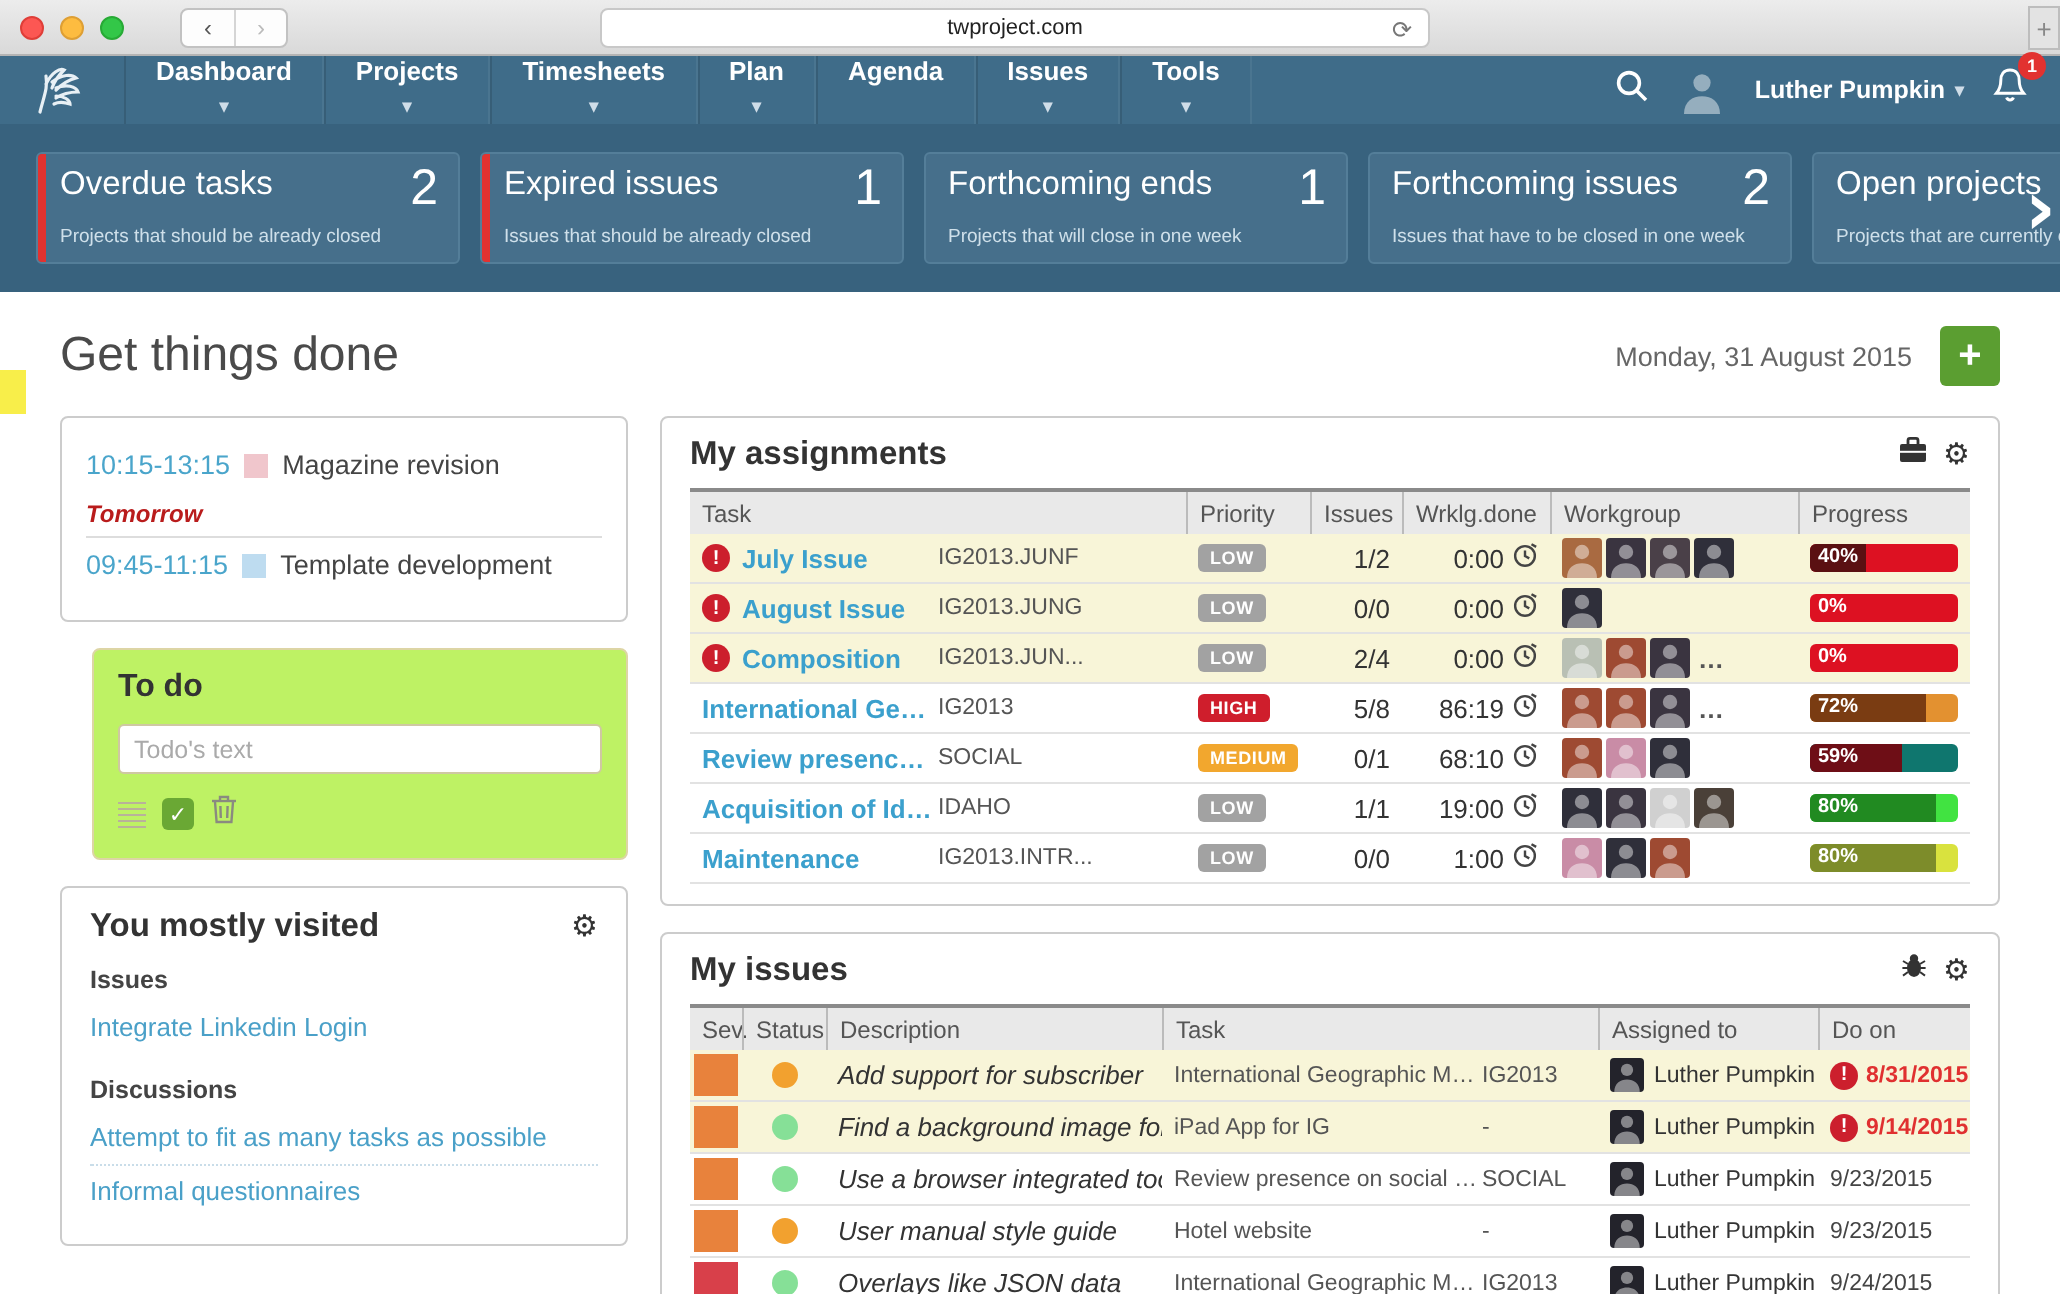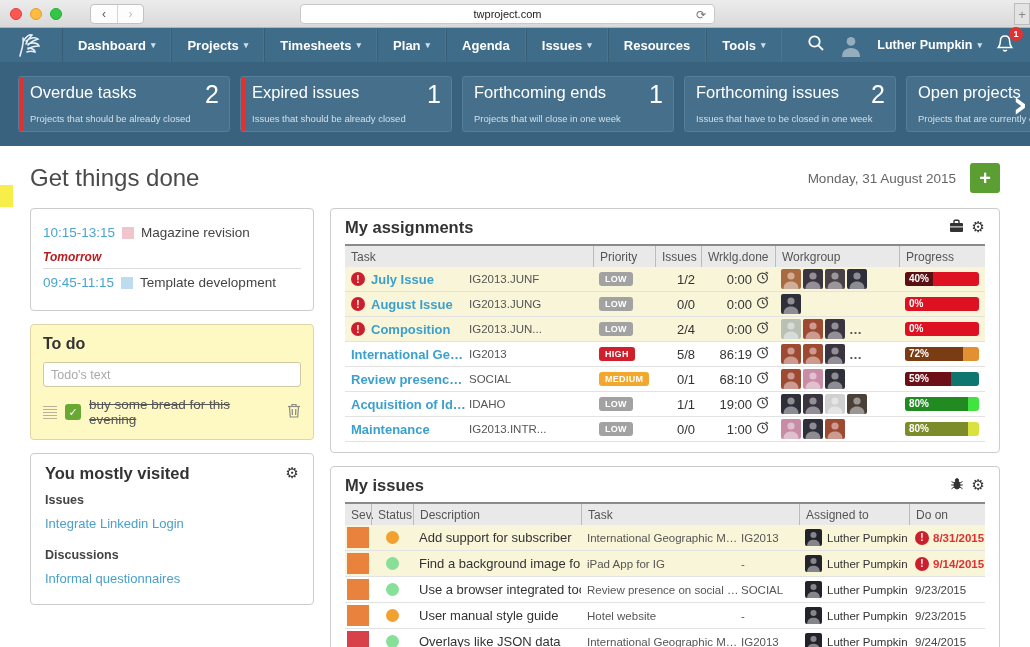--- a/index.html
+++ b/index.html
@@ -23,21 +23,21 @@
     font-size:11px; color:#222; }
   .reload { position:absolute; right:8px; top:3px; color:#777; font-size:12px; }
   .newtab { position:absolute; right:0; top:3px; width:16px; height:22px; border:1px solid #bdbdbd;
     background:#e3e3e3; color:#888; font-size:13px; display:flex; align-items:center; justify-content:center; }
 
   
   .navbar { height:34px; background:#3f6c89; display:flex; align-items:stretch; position:relative; }
   .logo { width:62px; display:flex; align-items:center; justify-content:center; }
   .nav-item { display:flex; align-items:center; gap:5px; padding:0 15px; color:#fff;
     font-size:13px; font-weight:bold; border-left:1px solid rgba(0,0,0,.12);
-    border-right:1px solid rgba(255,255,255,.06); cursor:pointer; }
+    border-right:1px solid rgba(255,255,255,.06); cursor:pointer;flex-direction:column; }
   .caret { font-size:9px; color:#cfdde8; }
   .nav-right { margin-left:auto; display:flex; align-items:center; gap:14px; padding-right:16px; }
   .avatar { border-radius:2px; overflow:hidden; position:relative; flex:none; }
   .avatar svg { display:block; }
   .username { color:#fff; font-size:12.5px; font-weight:bold; display:flex; align-items:center; gap:5px; }
   .bell { position:relative; }
   .badge { position:absolute; top:-7px; right:-9px; background:#e23230; color:#fff; font-size:9px;
     min-width:14px; height:14px; border-radius:8px; display:flex; align-items:center; justify-content:center;
     font-weight:bold; padding:0 3px; }
 
@@ -74,21 +74,21 @@
     border-radius:3px 3px 0 0; display:flex; align-items:center; }
   .agenda-body { padding:10px 12px 14px; }
   .ag-line { display:flex; align-items:center; gap:7px; font-size:13.5px; margin:6px 0; }
   .ag-time { color:#4aa5cb; }
   .ag-sq { width:12px; height:12px; flex:none; }
   .ag-title { color:#444; }
   .tomorrow { font-size:12px; font-weight:bold; font-style:italic; color:#b91c1c; margin-top:10px; }
   .agenda-body hr { border:none; border-top:1px solid #ddd; margin:4px 0 6px; }
 
   
-  .todo { background:#fef9c3; border-color:#ddd5a5; padding:10px 12px 12px; }
+  .todo { background:#bef264; border-color:#ddd5a5; padding:10px 12px 12px;margin-left:16px; }
   .todo h2 { font-size:16px; color:#333; margin-bottom:9px; }
   .todo input { width:100%; height:25px; border:1px solid #cfc8a2; border-radius:3px; padding:0 7px;
     font-size:12.5px; color:#444; background:#fff; font-family:"Liberation Sans",sans-serif; }
   .todo input::placeholder { color:#aaa; }
   .todo-item { display:flex; align-items:center; gap:8px; margin-top:10px; }
   .drag { width:14px; height:13px; background:repeating-linear-gradient(#b9b29a 0 1px, transparent 1px 3px); flex:none; cursor:grab; }
   .check { width:16px; height:16px; background:#6aa834; border-radius:3px; color:#fff; font-size:11px;
     display:flex; align-items:center; justify-content:center; flex:none; cursor:pointer; }
   .todo-text { font-size:13.5px; color:#555; text-decoration:line-through; flex:1; }
   .trash { color:#8a8a80; cursor:pointer; }
@@ -124,21 +124,21 @@
   .wrk { justify-content:flex-end; gap:4px; color:#333; }
   .wg { gap:2px; }
   .wg-av { width:20px; height:20px; border-radius:2px; flex:none; overflow:hidden; }
   .wg-more { color:#555; font-weight:bold; letter-spacing:1px; margin-left:2px; }
   .pbar { position:relative; width:74px; height:14px; border-radius:3px; overflow:hidden; }
   .pfill { position:absolute; left:0; top:0; bottom:0; }
   .plabel { position:absolute; left:4px; top:1px; color:#fff; font-size:10px; font-weight:bold; }
 
   .sev { width:100%; height:21px; }
   .dot { width:13px; height:13px; border-radius:50%; margin:0 auto; }
-  .idesc { color:#333; font-size:13px; white-space:nowrap; overflow:hidden; text-overflow:ellipsis; }
+  .idesc { color:#333; font-size:13px; white-space:nowrap; overflow:hidden; text-overflow:ellipsis;font-style:italic; }
   .itask { font-size:11.5px; color:#555; }
   .itask .nm { flex:1; white-space:nowrap; overflow:hidden; text-overflow:ellipsis; }
   .itask .cd { width:52px; flex:none; }
   .asg { gap:5px; font-size:11.5px; color:#333; white-space:nowrap; }
   .doon { font-size:11.5px; color:#444; gap:3px; }
   .doon.red { color:#e03030; font-weight:bold; }
   .irow { height:26px; }
 </style>
 </head>
 <body>
@@ -182,23 +182,20 @@
       <div class="nav-item">
         <span>Plan</span>
         <span class="caret">▾</span>
       </div>
       <div class="nav-item">
         <span>Agenda</span>
       </div>
       <div class="nav-item">
         <span>Issues</span>
         <span class="caret">▾</span>
-      </div>
-      <div class="nav-item">
-        <span>Resources</span>
       </div>
       <div class="nav-item">
         <span>Tools</span>
         <span class="caret">▾</span>
       </div>
     </div>
   <div class="nav-right">
     <span>
       <svg width="18" height="18" viewBox="0 0 18 18" fill="none" stroke="#fff" stroke-width="1.8">
         <circle cx="7.5" cy="7.5" r="5.2"></circle>
@@ -286,21 +283,20 @@
           </div>
         </div>
       </div>
 
       <div class="panel todo">
         <h2>To do</h2>
         <input type="text" placeholder="Todo's text" style="">
         <div class="todo-item">
           <span class="drag"></span>
           <span class="check">✓</span>
-          <span class="todo-text">buy some bread for this evening</span>
           <span class="trash">
             <svg width="14" height="15" viewBox="0 0 14 15" fill="none" stroke="#8a8a80" stroke-width="1.2">
               <path d="M2.5 4 L3.3 14 L10.7 14 L11.5 4"></path>
                 <line x1="1" y1="3.5" x2="13" y2="3.5"></line>
               <path d="M5 3.5 V1.5 H9 V3.5"></path>
                 <line x1="5.2" y1="6" x2="5.4" y2="12"></line>
                 <line x1="8.8" y1="6" x2="8.6" y2="12"></line>
             </svg>
           </span>
         </div>
@@ -313,20 +309,21 @@
               <span class="gear">⚙</span>
             </span>
         </div>
         <div id="visited-sections">
             <div class="vsec-title">Issues</div>
             <div style="display: flex; flex-direction: column;">
               <div class="vlink">Integrate Linkedin Login</div>
             </div>
             <div class="vsec-title">Discussions</div>
             <div style="display: flex; flex-direction: column;">
+              <div class="vlink">Attempt to fit as many tasks as possible</div>
               <div class="vlink">Informal questionnaires</div>
             </div>
           </div>
       </div>
     </div>
 
     <div class="rightcol">
       <div class="panel tpanel">
         <div class="panel-title-row">
           <span class="panel-title">My assignments</span>

